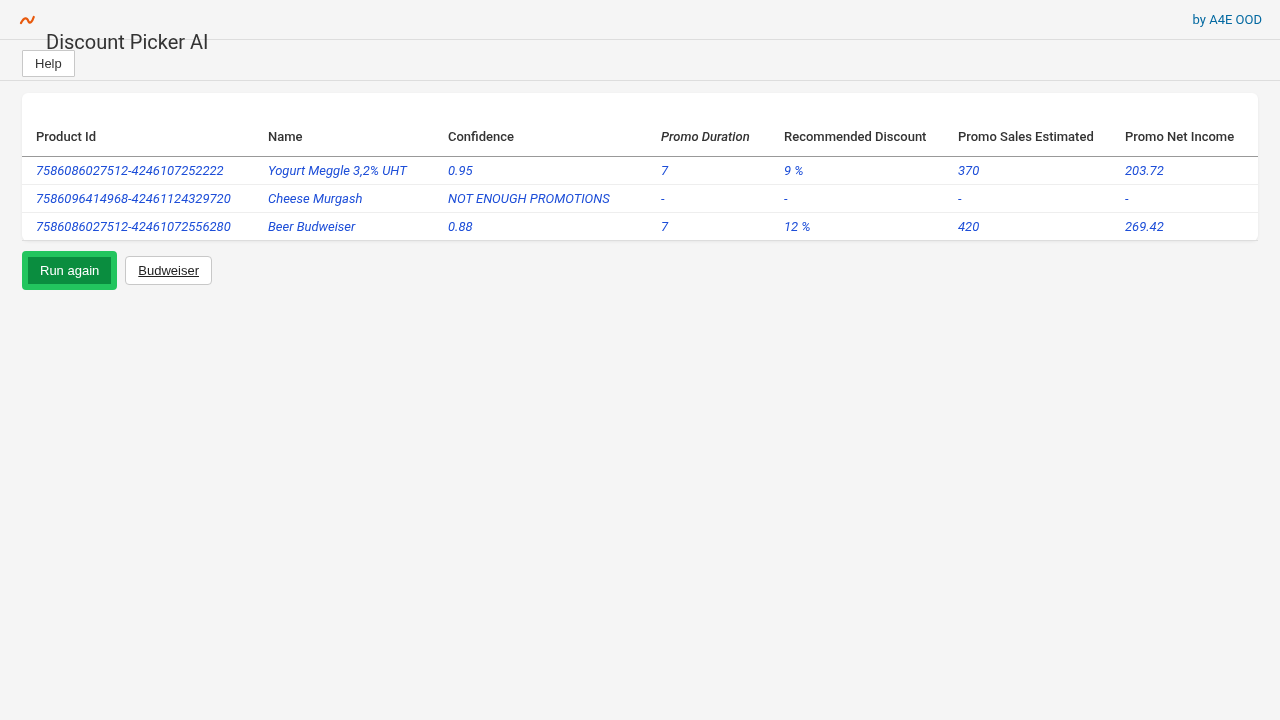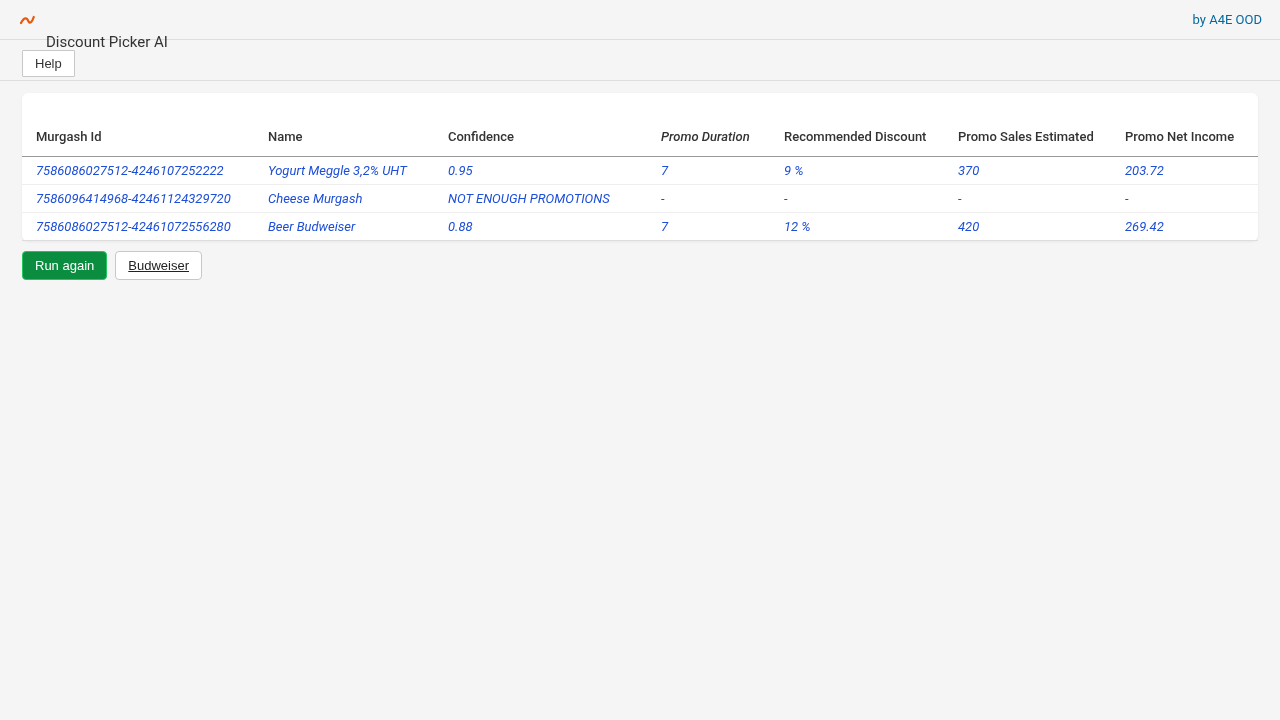--- a/index.html
+++ b/index.html
@@ -29,21 +29,21 @@
   .logo {
     width: 18px;
     height: 18px;
     display: inline-flex;
     align-items: center;
     justify-content: center;
     color: #e8590c;
     font-weight: bold;
   }
   .app-title {
-    font-size: 15px;
+    font-size: 20px;
     color: #333;
     margin-top: 44px;
   }
   .byline {
     font-size: 13px;
     color: #0369a1;
   }
   .toolbar {
     padding: 10px 22px 7px 22px;
     border-bottom: 1px solid #ddd;
@@ -93,21 +93,21 @@
     border-bottom: 1px solid #ddd;
   }
   .actions {
     display: flex;
     gap: 8px;
     align-items: center;
     margin-top: 0;
   }
   .btn-primary {
     background: #0a8d3f;
-    border: 1px solid #22c55e;
+    border: 6px solid #22c55e;
     color: #fff;
     border-radius: 4px;
     padding: 6px 12px;
     font-size: 13px;
     cursor: pointer;
   }
   .btn-link {
     background: #fff;
     border: 1px solid #c8c8c8;
     border-radius: 4px;
@@ -143,21 +143,21 @@
 
 <div class="toolbar">
   <button class="btn">Help</button>
 </div>
 
 <div class="content">
   <div class="card">
     <table>
       <thead>
         <tr>
-          <th class="col-product-id">Murgash Id</th>
+          <th class="col-product-id">Product Id</th>
           <th class="col-name">Name</th>
           <th class="col-confidence">Confidence</th>
           <th class="col-duration">Promo Duration</th>
           <th class="col-discount">Recommended Discount</th>
           <th class="col-sales">Promo Sales Estimated</th>
           <th class="col-income">Promo Net Income</th>
         </tr>
       </thead>
       <tbody id="table-body">
           <tr>

